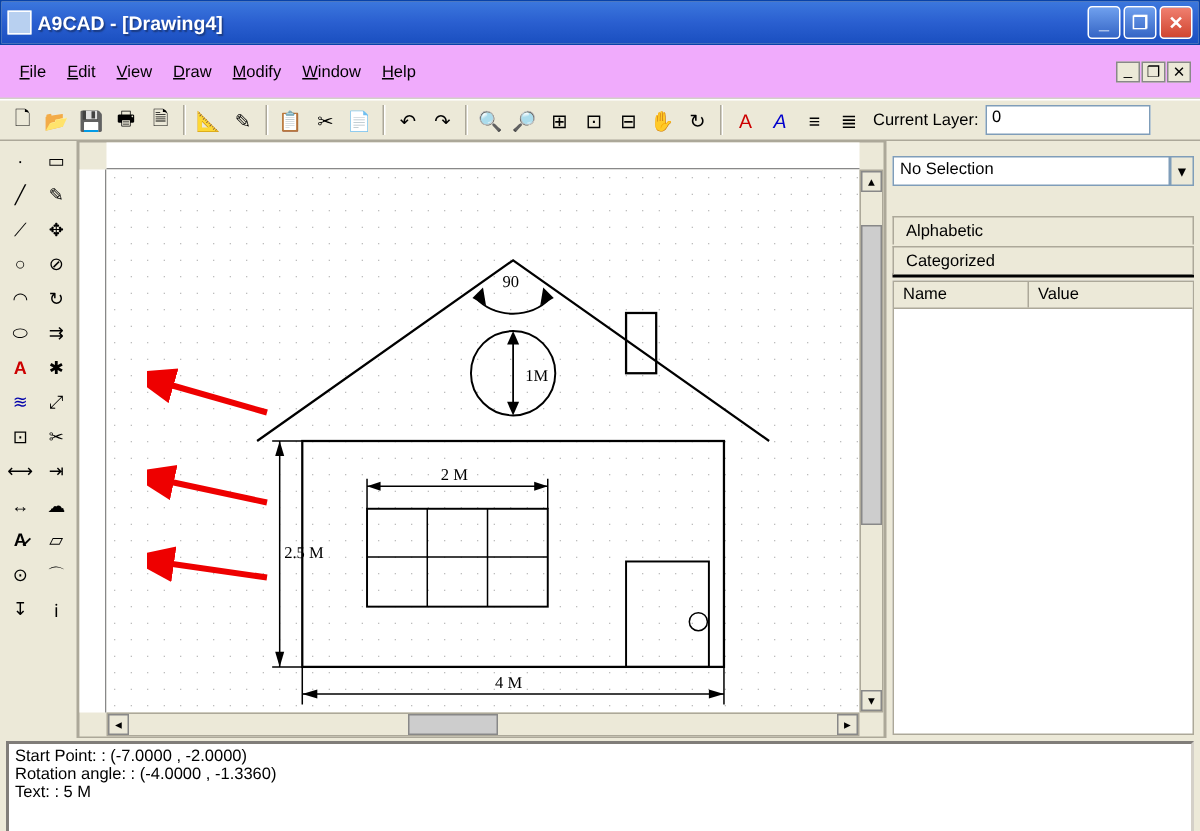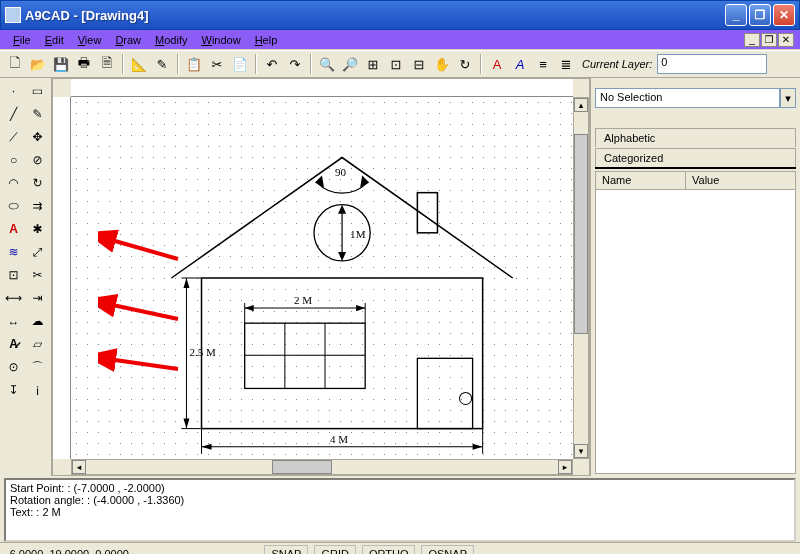--- a/index.html
+++ b/index.html
@@ -8,31 +8,31 @@
   
   .titlebar { height: 30px; background: linear-gradient(to bottom,#3b77dd 0%,#2a5fd0 50%,#1a4fc0 100%); display:flex; align-items:center; color:#fff; padding:0 4px; border:1px solid #0842a8; }
   .titlebar .icon { width:16px; height:16px; background:#b8d0f0; border:1px solid #fff; margin-right:4px;}
   .titlebar .title { flex:1; font-weight:bold; font-size:13px; text-shadow:1px 1px 1px #1a3a80;}
   .winbtns { display:flex; gap:2px;}
   .winbtn { width:22px; height:22px; border:1px solid #fff; border-radius:3px; display:flex; align-items:center; justify-content:center; font-weight:bold; font-size:12px; color:#fff;}
   .winbtn.min,.winbtn.max{ background:linear-gradient(to bottom,#6fa0ee,#3565c5);}
   .winbtn.close{ background:linear-gradient(to bottom,#f08070,#d04530);}
 
   
-  .menubar { height:20px; background:#8b5cf6; display:flex; align-items:center; padding:0 6px; border-bottom:1px solid #d4d0c8;}
+  .menubar { height:36px; background:#f0abfc; display:flex; align-items:center; padding:0 6px; border-bottom:1px solid #d4d0c8;}
   .menubar span { padding:2px 7px; }
   .menubar span u { text-decoration:underline;}
   .mdi-btns { margin-left:auto; display:flex; gap:1px;}
   .mdi-btn { width:16px; height:14px; border:1px solid #888; background:#ece9d8; font-size:10px; display:flex; align-items:center; justify-content:center;}
 
   
   .toolbar { height:28px; background:#ece9d8; border-top:1px solid #fff; border-bottom:1px solid #aca899; display:flex; align-items:center; padding:2px 4px; gap:1px;}
   .tbtn { width:22px; height:22px; border:1px solid transparent; display:flex; align-items:center; justify-content:center; font-size:13px;}
   .tsep { width:2px; height:20px; border-left:1px solid #aca899; border-right:1px solid #fff; margin:0 3px;}
-  .layer-label{ margin-left:4px;font-style:italic;}
+  .layer-label{ margin-left:4px;}
   .layer-box{ width:110px; height:20px; border:1px solid #7f9db9; background:#fff; margin-left:4px; padding:1px 3px;}
 
   
   .main { height:398px; display:flex; background:#ece9d8;}
   .left-tools { width:52px; background:#ece9d8; border-right:1px solid #aca899; padding:2px; display:grid; grid-template-columns:1fr 1fr; grid-auto-rows:22px; gap:1px;}
   .ltbtn{ border:1px solid transparent; display:flex; align-items:center; justify-content:center; font-size:12px;}
 
   .canvas-area{ flex:1; position:relative; background:#ece9d8; border:1px solid #aca899;}
   .ruler-h{ position:absolute; top:0; left:18px; right:16px; height:18px; background:#fff; border-bottom:1px solid #888;}
   .ruler-v{ position:absolute; top:18px; left:0; bottom:16px; width:18px; background:#fff; border-right:1px solid #888;}
@@ -261,21 +261,21 @@
         <div>Value</div>
       </div>
     </div>
   </div>
 </div>
 
 <div class="console">
   <div class="log">
     <div>Start Point: : (-7.0000 , -2.0000)</div>
     <div>Rotation angle: : (-4.0000 , -1.3360)</div>
-    <div>Text: : 2 M</div>
+    <div>Text: : 5 M</div>
   </div>
 </div>
 
 <div class="statusbar">
   <div class="coord">-6,0000, 19,0000, 0,0000</div>
   <div style="flex:0.15"></div>
   <div class="sbtn">SNAP</div>
   <div class="sbtn">GRID</div>
   <div class="sbtn">ORTHO</div>
   <div class="sbtn">OSNAP</div>

